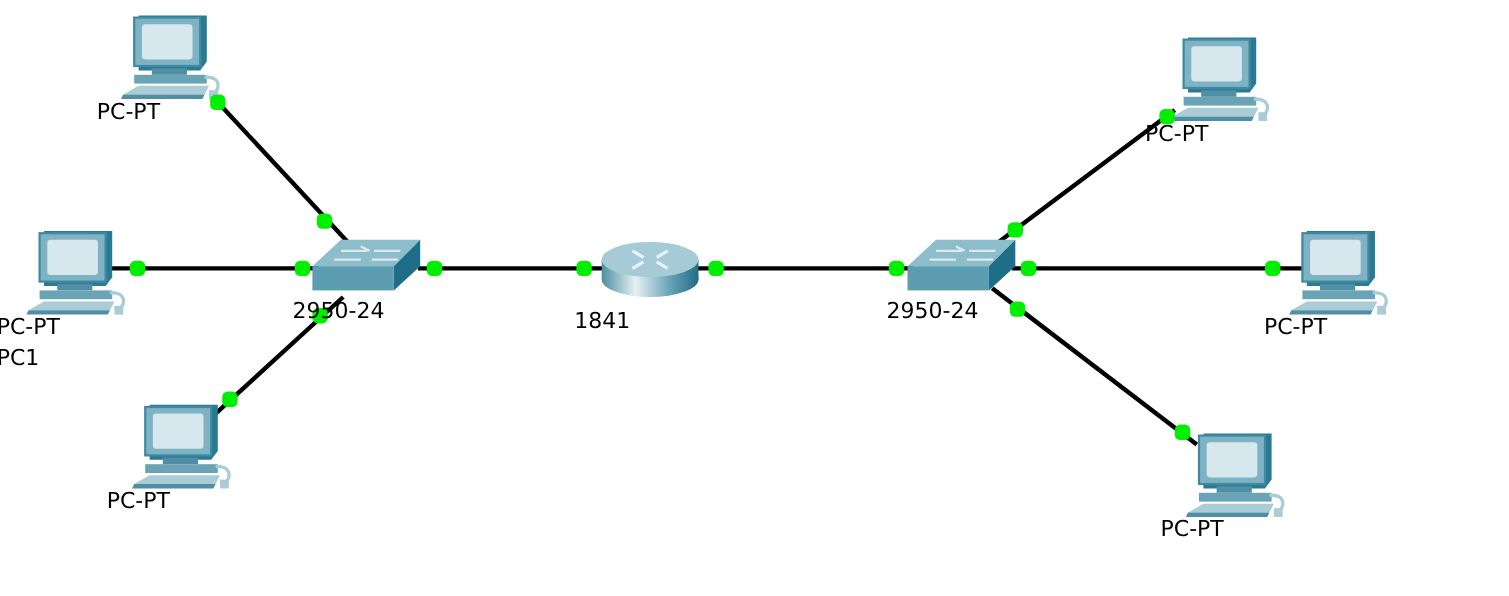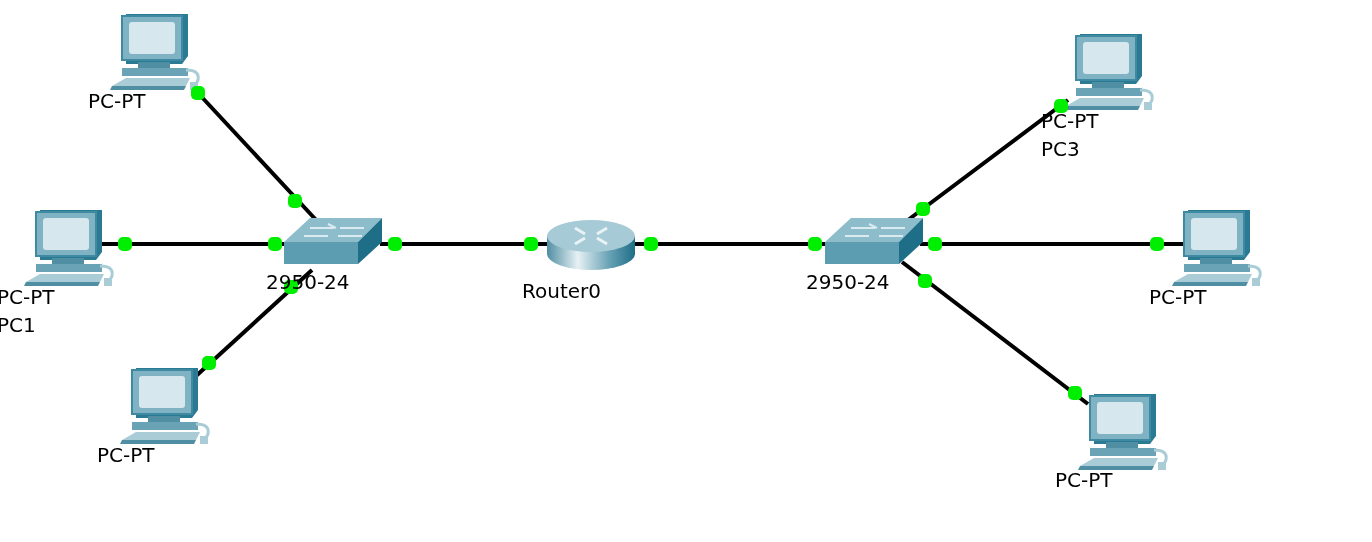--- a/index.html
+++ b/index.html
@@ -117,27 +117,26 @@
   <div>PC-PT</div>
   <div>PC1</div>
 </div>
 <div class="label" style="left:97px; top:441px;">
   <div>PC-PT</div>
 </div>
 <div class="label" style="left:266px; top:268px;">
   <div>2950-24</div>
 </div>
 <div class="label" style="left:522px; top:277px;">
-  <div>Router0</div>
+  <div>1841</div>
 </div>
 <div class="label" style="left:806px; top:268px;">
   <div>2950-24</div>
 </div>
 <div class="label" style="left:1041px; top:107px;">
   <div>PC-PT</div>
-  <div>PC3</div>
 </div>
 <div class="label" style="left:1149px; top:283px;">
   <div>PC-PT</div>
 </div>
 <div class="label" style="left:1055px; top:466px;">
   <div>PC-PT</div>
 </div>
 
 </body></html>

